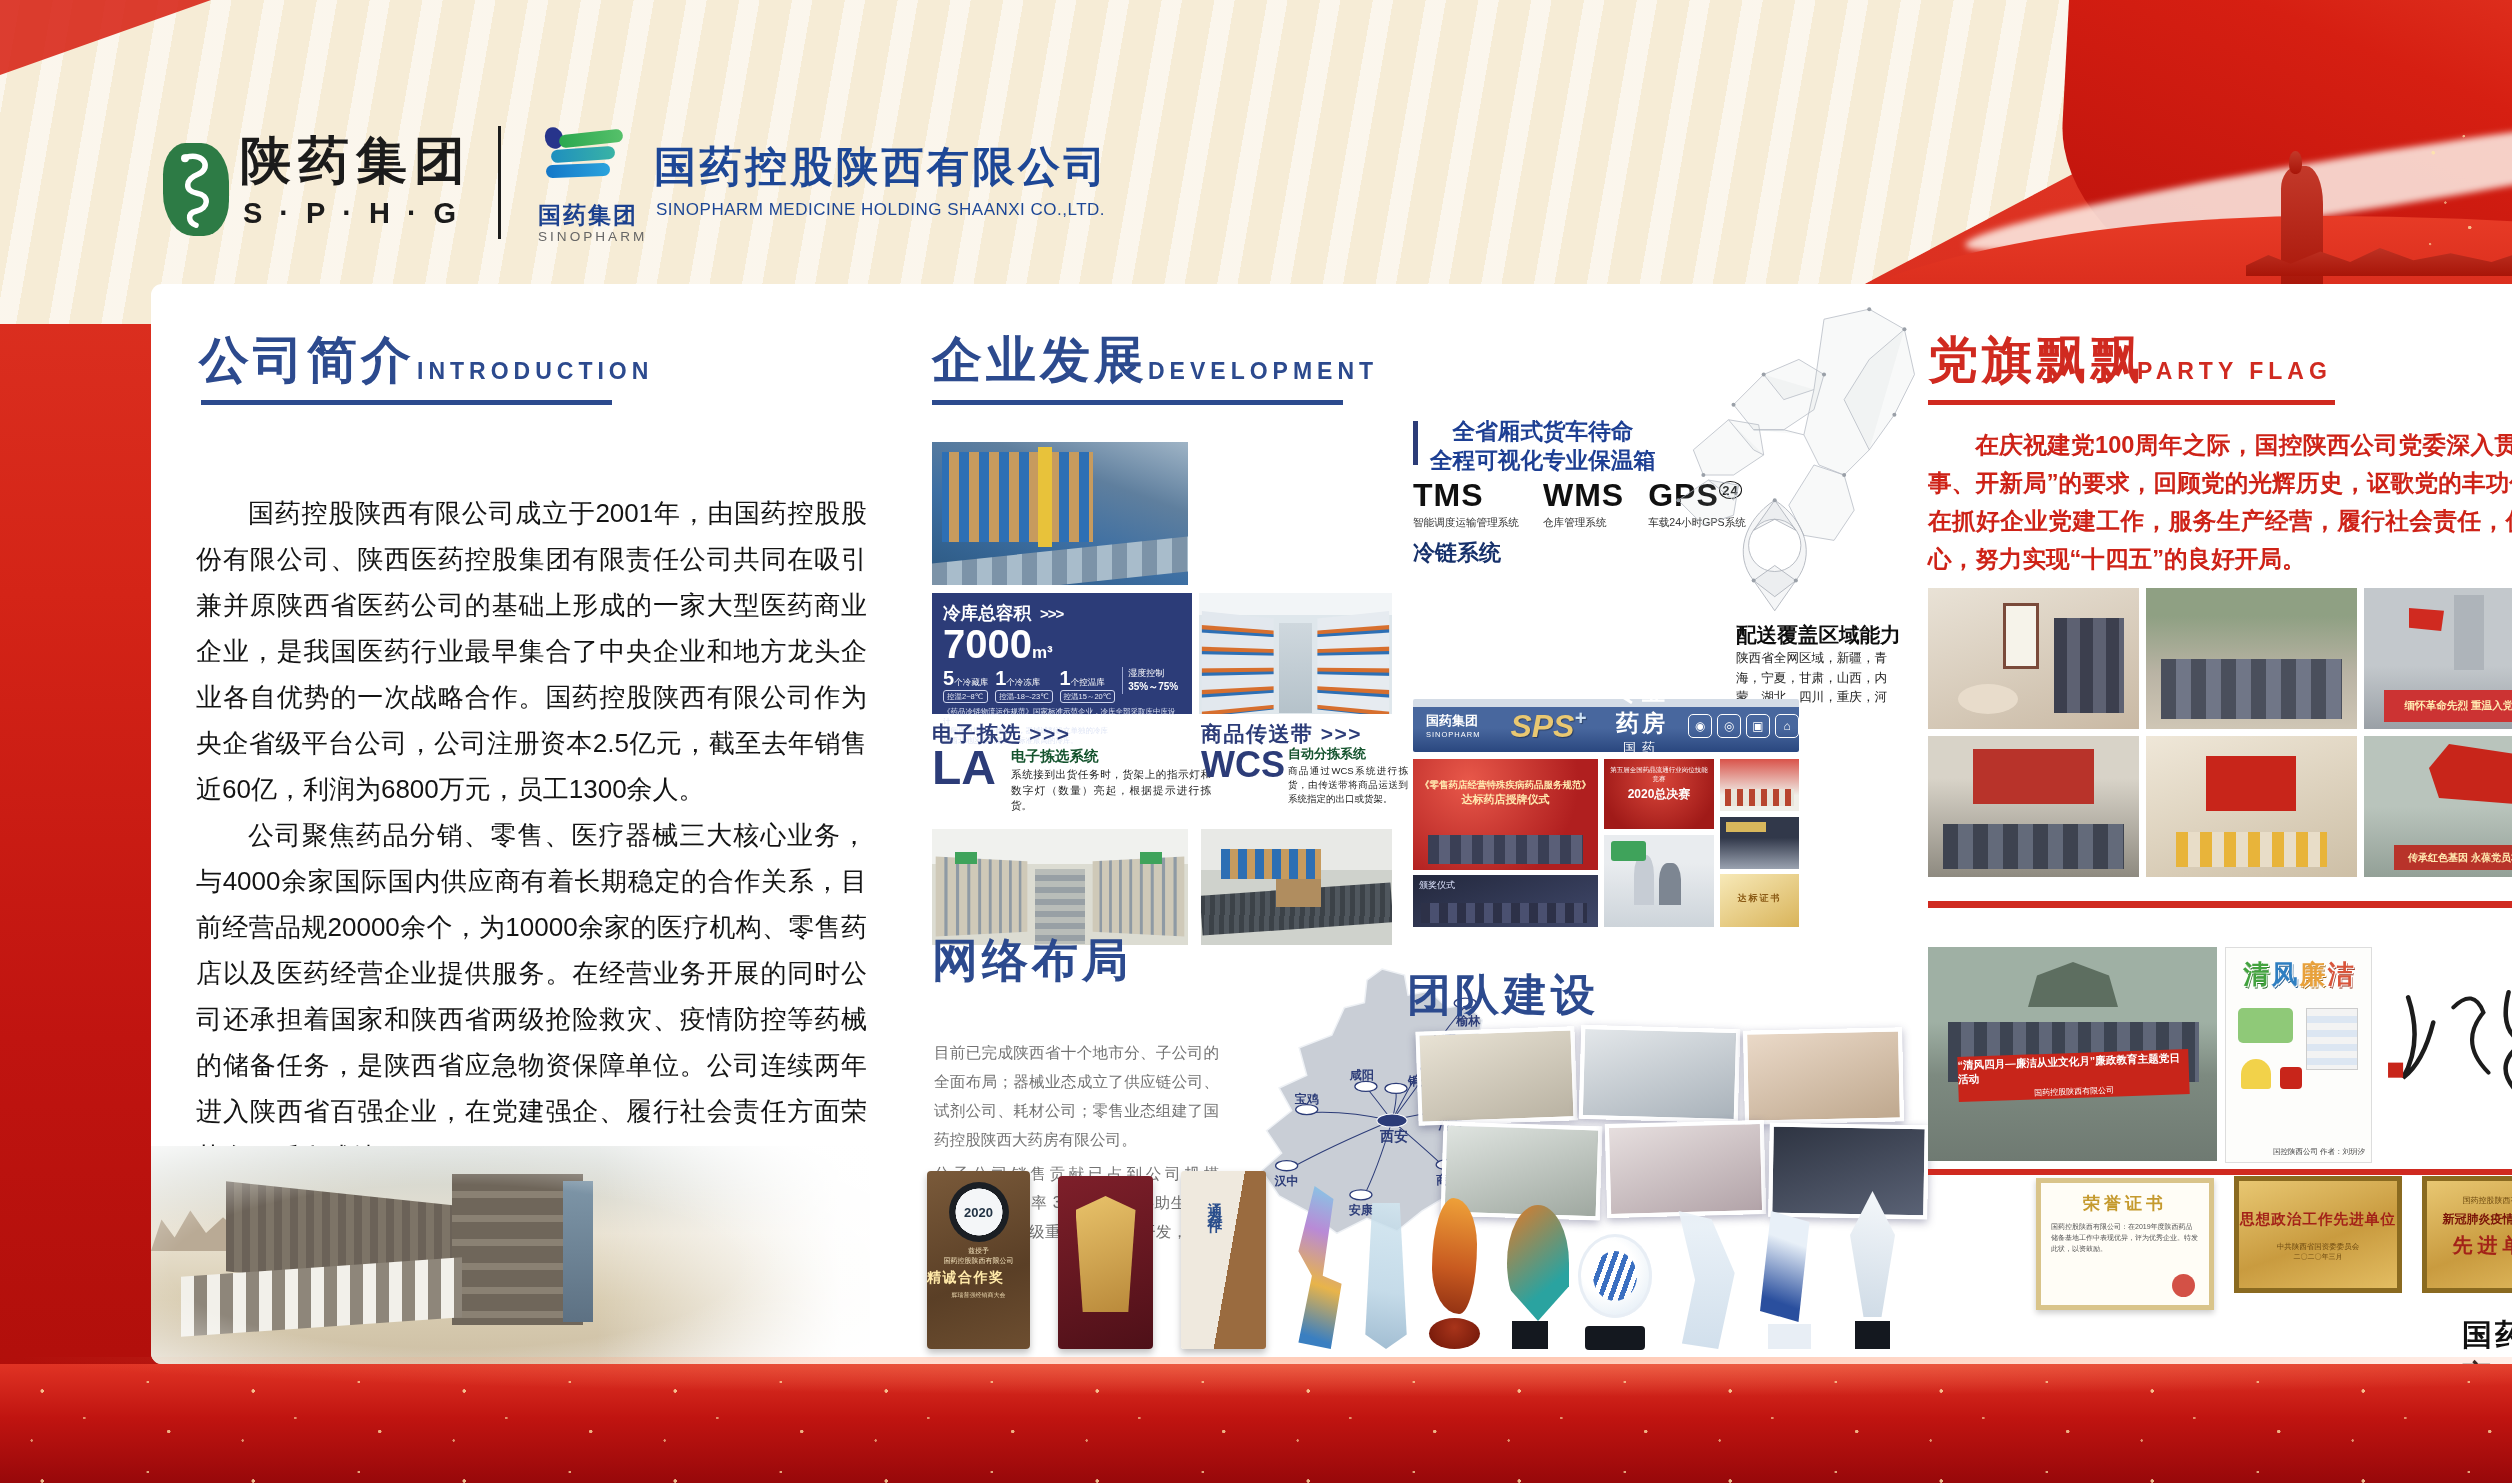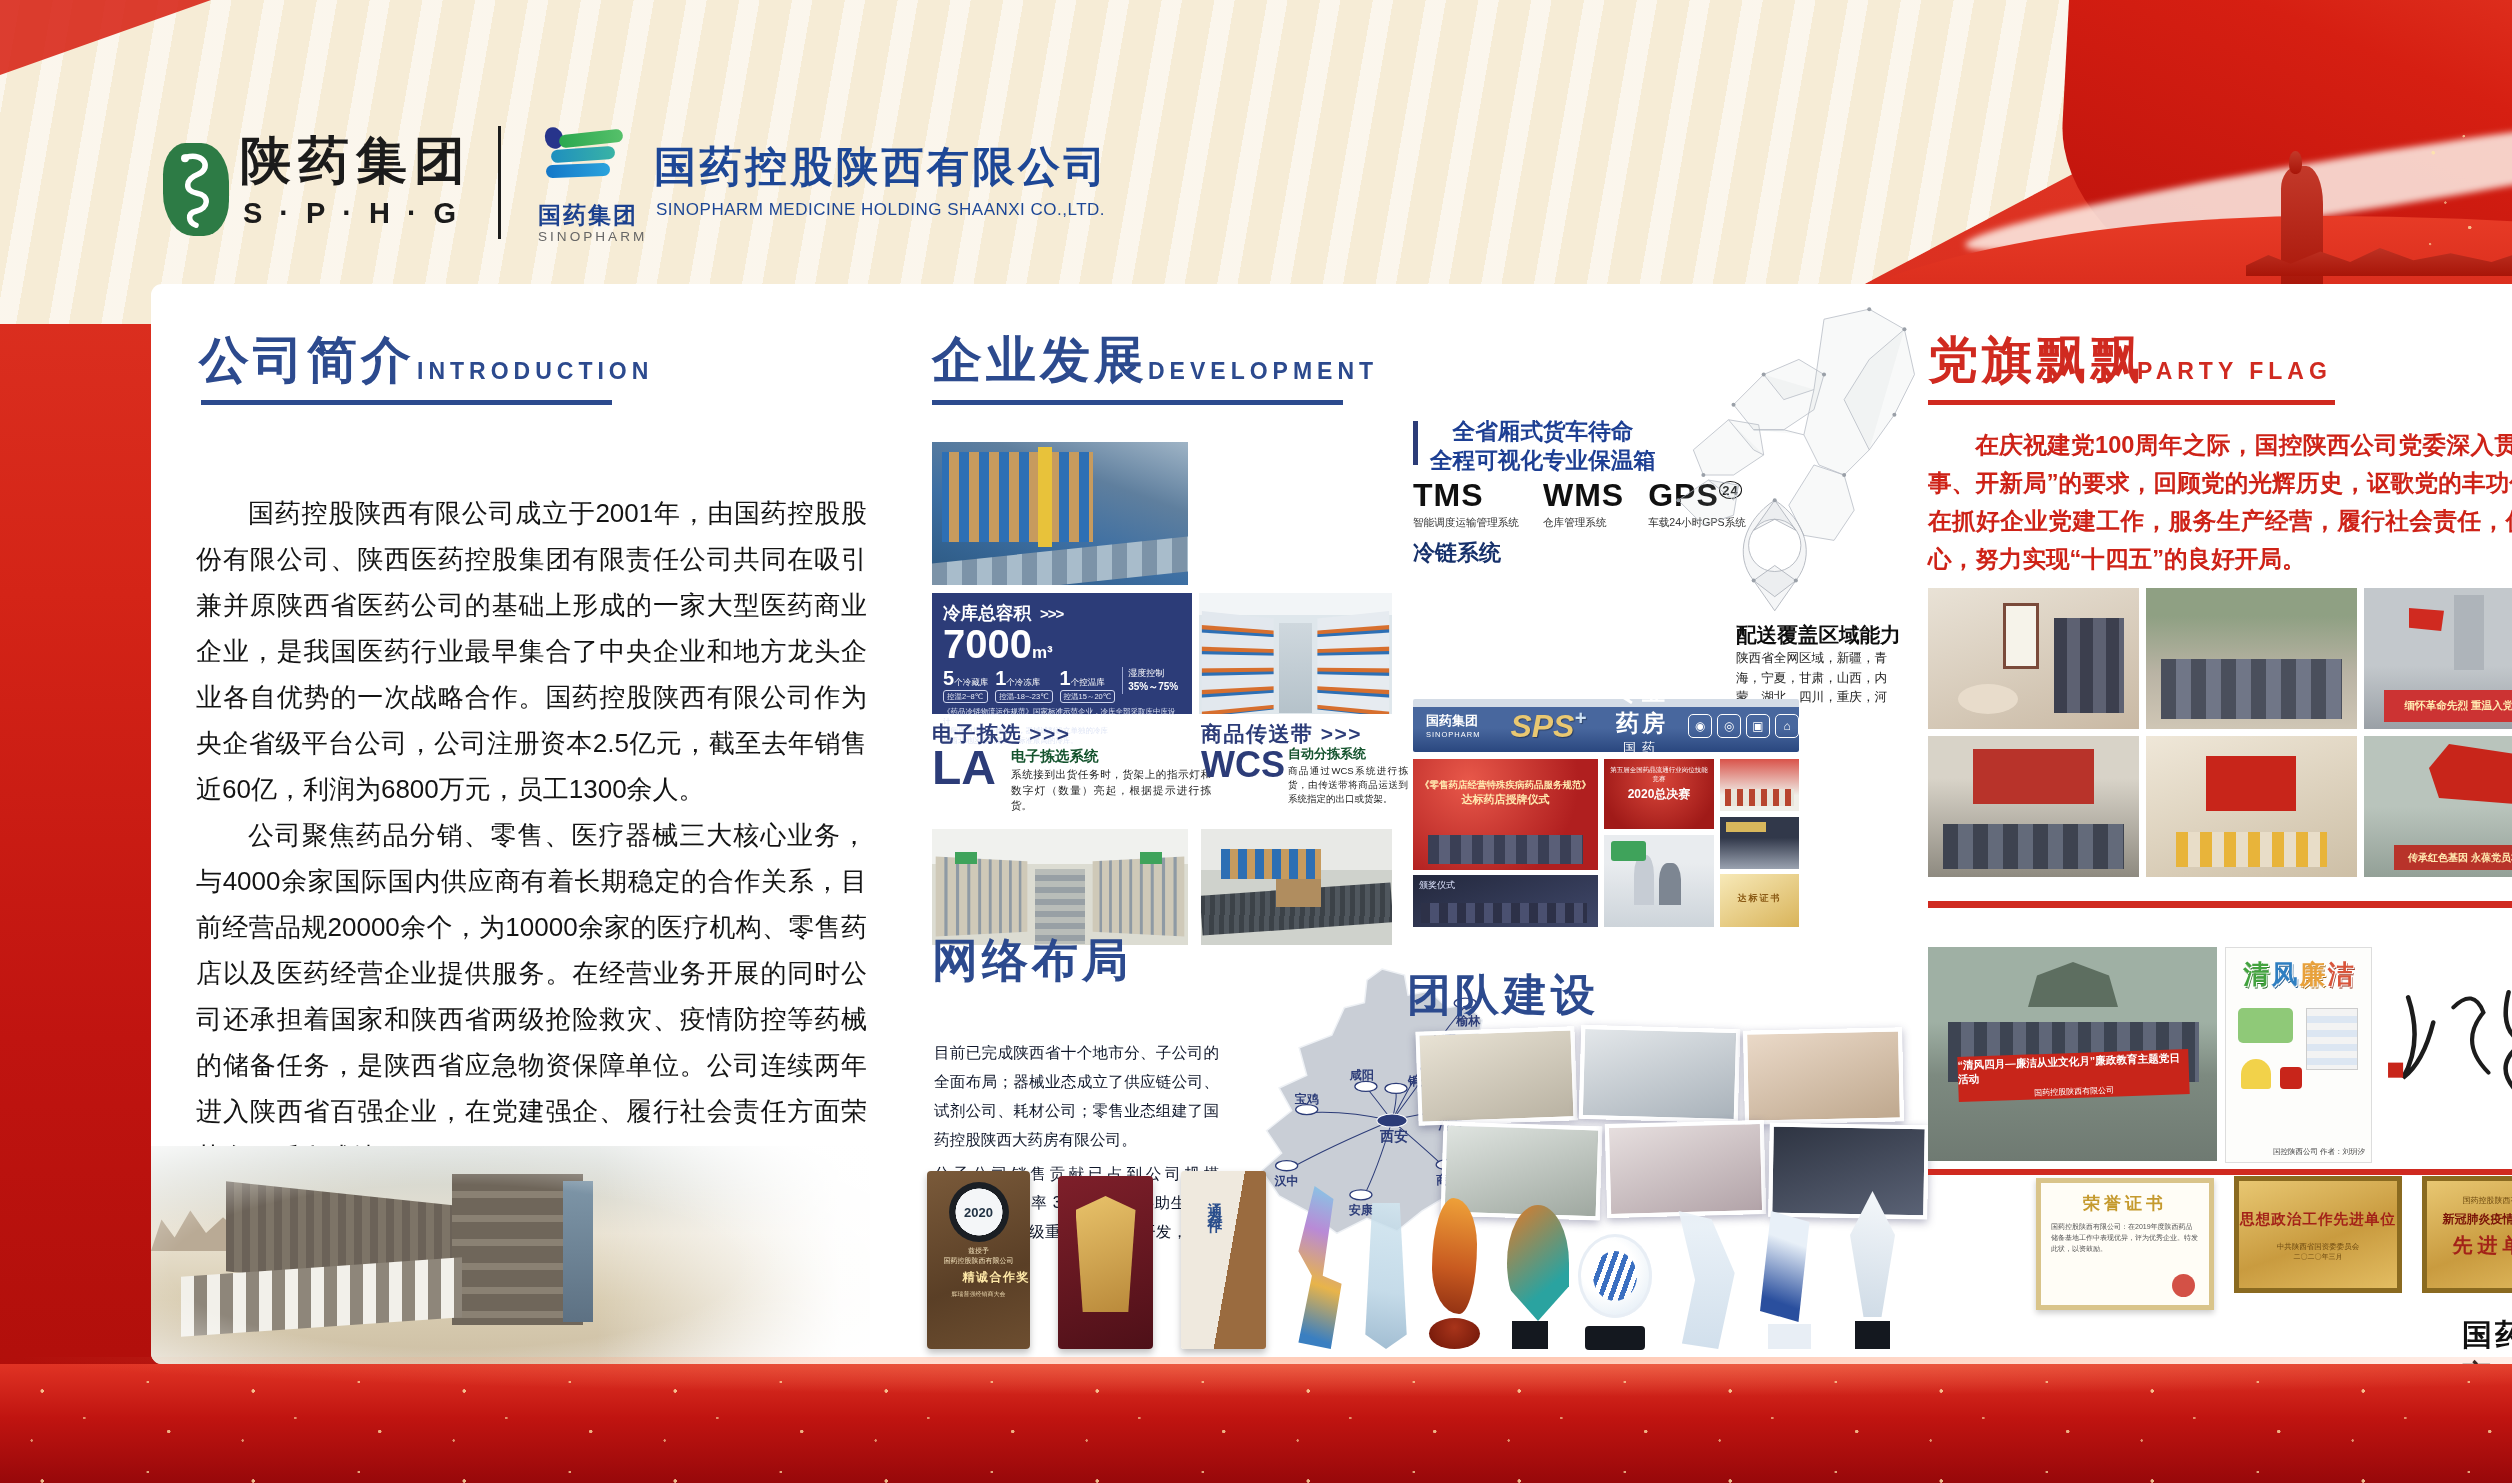--- a/index.html
+++ b/index.html
@@ -41,21 +41,21 @@
   .body1{width:671px;font-size:26px;line-height:46px;color:#141414;text-align:justify;}
   .body1 p{margin:0;text-indent:2em;}
   .ph{background:#ccc;overflow:hidden;position:absolute;}
   .cap2{font-size:16.6px;line-height:28px;color:#111;}
   .bluebox{background:#2c3c78;color:#fff;}
   .chip{border:1px solid #cfd6ee;border-radius:3px;font-size:7.5px;padding:0.5px 3px;color:#e8ecf8;white-space:nowrap;}
   .lahead{font-size:21px;font-weight:bold;color:#2c3c78;letter-spacing:1.5px;}
   .labig{font-size:48px;font-weight:bold;color:#2c3c78;line-height:1;}
   .lalabel{font-size:14.6px;font-weight:bold;color:#14532d;}
   .ladesc{font-size:10.6px;line-height:15.6px;color:#222;text-align:justify;}
-  .netp{width:285px;font-size:15.6px;line-height:29px;color:#0f172a;text-align:justify;}
+  .netp{width:285px;font-size:15.6px;line-height:29px;color:#737373;text-align:justify;}
   .blueline2{font-size:22.6px;font-weight:bold;color:#1d3f93;line-height:29px;text-align:center;}
   .sysb{font-size:32px;font-weight:bold;color:#101010;letter-spacing:1px;line-height:1;}
   .syss{font-size:10.6px;color:#333;margin-top:5px;white-space:nowrap;}
   .graybox{background:#8c8c8c;color:#fff;}
   .gb-li{font-size:10.8px;line-height:16px;white-space:nowrap;}
   .covt{font-size:20.6px;font-weight:bold;color:#0d0d0d;}
   .covr{width:175px;font-size:12.6px;line-height:19.6px;color:#222;}
   .redp{width:866px;font-size:23.6px;line-height:38px;color:#ce2217;text-align:justify;font-weight:bold;}
   .redp p{margin:0;text-indent:2em;}
   .teamph{border:4px solid #fff;box-shadow:0 3px 9px rgba(40,40,90,.35);}
@@ -420,21 +420,21 @@
       </svg>
       <div style="text-align:right;padding-right:10px;font-size:10px;color:#333;">国控陕西安全与后勤保障部书法作品 宁华强</div>
     </div>
 
     <div class="abs" style="left:1777px;top:885px;width:824px;height:6px;background:#d02a20;"></div>
 
     <div class="abs" style="left:776px;top:887px;width:103px;height:178px;background:linear-gradient(160deg,#7a5a3a,#5a3f26 60%,#6d4e30);border-radius:4px;box-shadow:0 4px 7px rgba(0,0,0,.25);">
       <div style="width:60px;height:60px;border-radius:50%;background:radial-gradient(circle,#f4f6f8 55%,#1b1f24 56% 72%,#cfd6dd 73%);margin:11px auto 4px;display:flex;align-items:center;justify-content:center;font-size:13px;font-weight:bold;color:#234;">2020</div>
       <div style="text-align:center;color:#f3e2bc;font-size:7px;">兹授予</div>
       <div style="text-align:center;color:#f3e2bc;font-size:7px;">国药控股陕西有限公司</div>
-      <div style="text-align:right;color:#ffe9a8;font-size:12px;font-weight:bold;margin-top:3px;letter-spacing:1.5px;">精诚合作奖</div>
+      <div style="text-align:left;color:#ffe9a8;font-size:14px;font-weight:bold;margin-top:3px;letter-spacing:1.5px;">精诚合作奖</div>
       <div style="text-align:center;color:#e8d5ac;font-size:6px;margin-top:4px;">辉瑞普强经销商大会</div>
     </div>
     <div class="abs" style="left:907px;top:892px;width:95px;height:173px;background:linear-gradient(160deg,#7e1f2a,#4e1018);border-radius:4px;box-shadow:0 4px 7px rgba(0,0,0,.25);">
       <div style="width:60px;height:116px;margin:20px auto;background:linear-gradient(160deg,#e8c26a,#b9893a);clip-path:polygon(50% 0,100% 12%,88% 100%,12% 100%,0 12%);"></div>
     </div>
     <div class="abs" style="left:1030px;top:887px;width:85px;height:178px;background:linear-gradient(100deg,#efe9de 55%,#9a6b3f 55%);border-radius:3px;box-shadow:0 4px 7px rgba(0,0,0,.25);">
       <div style="writing-mode:vertical-rl;font-size:15px;font-weight:bold;color:#2a4e8c;margin:20px 0 0 24px;letter-spacing:5px;">通力合作</div>
     </div>
     <div class="abs" style="left:1142px;top:902px;width:54px;height:163px;background:linear-gradient(200deg,#7fd0e8,#b98ad6 30%,#e8b44a 60%,#3a7fc1 90%);clip-path:polygon(40% 0,75% 8%,55% 55%,90% 60%,70% 100%,10% 96%,35% 55%,10% 40%);"></div>
     <div class="abs" style="left:1212px;top:919px;width:46px;height:146px;background:linear-gradient(190deg,rgba(210,230,240,.9),rgba(150,190,215,.55) 60%,rgba(120,160,190,.7));clip-path:polygon(20% 0,80% 0,95% 90%,50% 100%,5% 90%);"></div>

